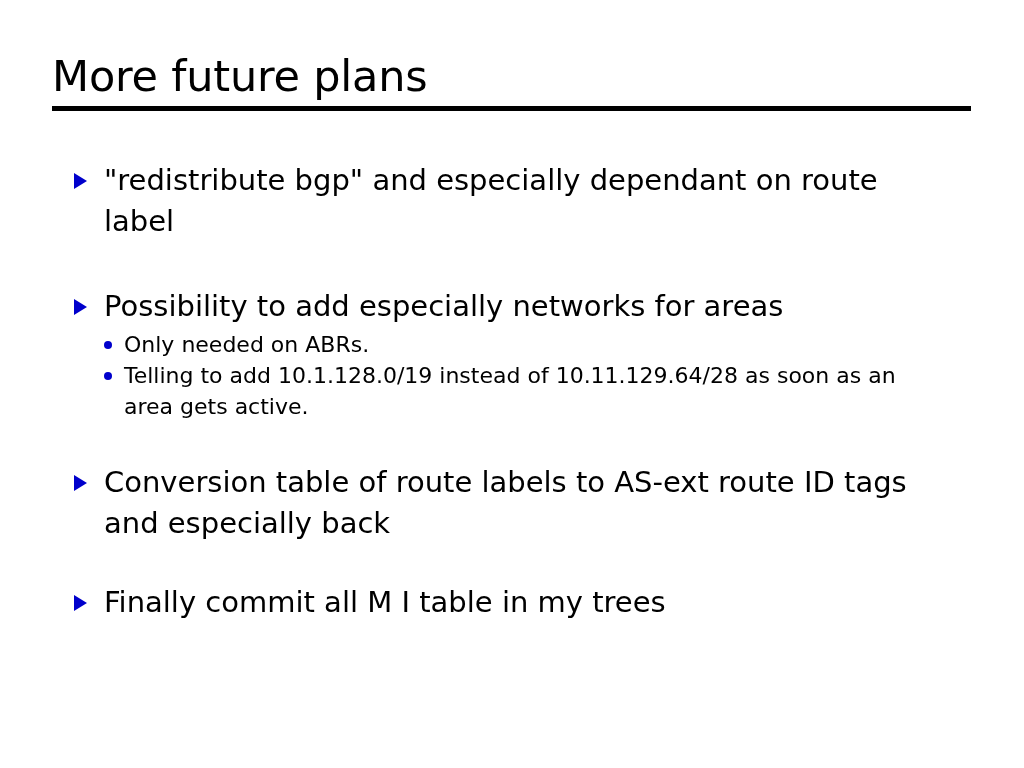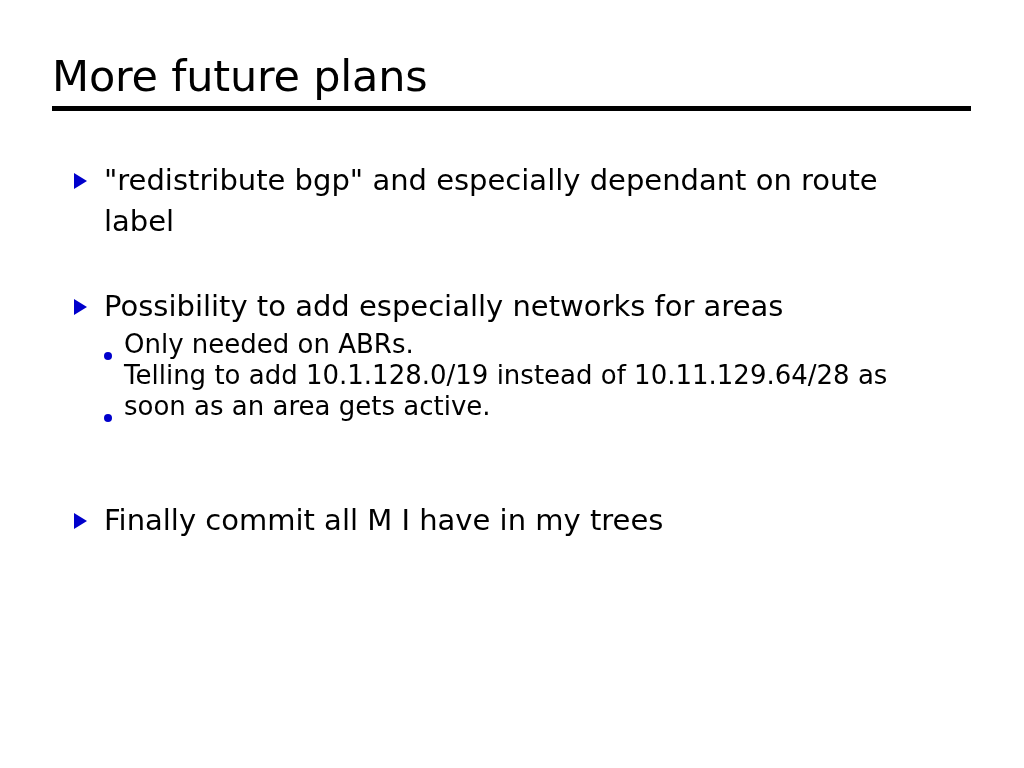--- a/index.html
+++ b/index.html
@@ -82,22 +82,22 @@
     padding-right: 40px;
   }
 
   
   .l2-list {
     margin-top: 2px;
     padding-left: 30px;
   }
   .l2 {
     display: flex;
-    align-items: flex-end;
-    font-size: 26px;
+    align-items: flex-start;
+    font-size: 22px;
     line-height: 31px;
     color: #000000;
   }
   .l2-marker {
     flex: 0 0 auto;
     width: 20px;
     padding-top: 12px;
     line-height: 0;
   }
   .dot {
@@ -159,26 +159,34 @@
           <span class="l2-marker">
             <span class="dot"></span>
           </span>
           <span class="l2-text">Telling to add 10.1.128.0/19 instead of 10.11.129.64/28 as soon as an area gets active.</span>
         </div>
       </div>
     </div>
 
     <div class="gap-md"></div>
 
+    <div class="bullet-group">
+      <div class="l1">
+        <span class="l1-marker">
+          <span class="tri"></span>
+        </span>
+        <span class="l1-text">Conversion table of route labels to AS-ext route ID tags and especially back</span>
+      </div>
+    </div>
 
     <div class="gap-sm"></div>
 
     <div class="bullet-group">
       <div class="l1">
         <span class="l1-marker">
           <span class="tri"></span>
         </span>
-        <span class="l1-text">Finally commit all M I have in my trees</span>
+        <span class="l1-text">Finally commit all M I table in my trees</span>
       </div>
     </div>
 
   </div>
 </div>
 
 </body></html>

